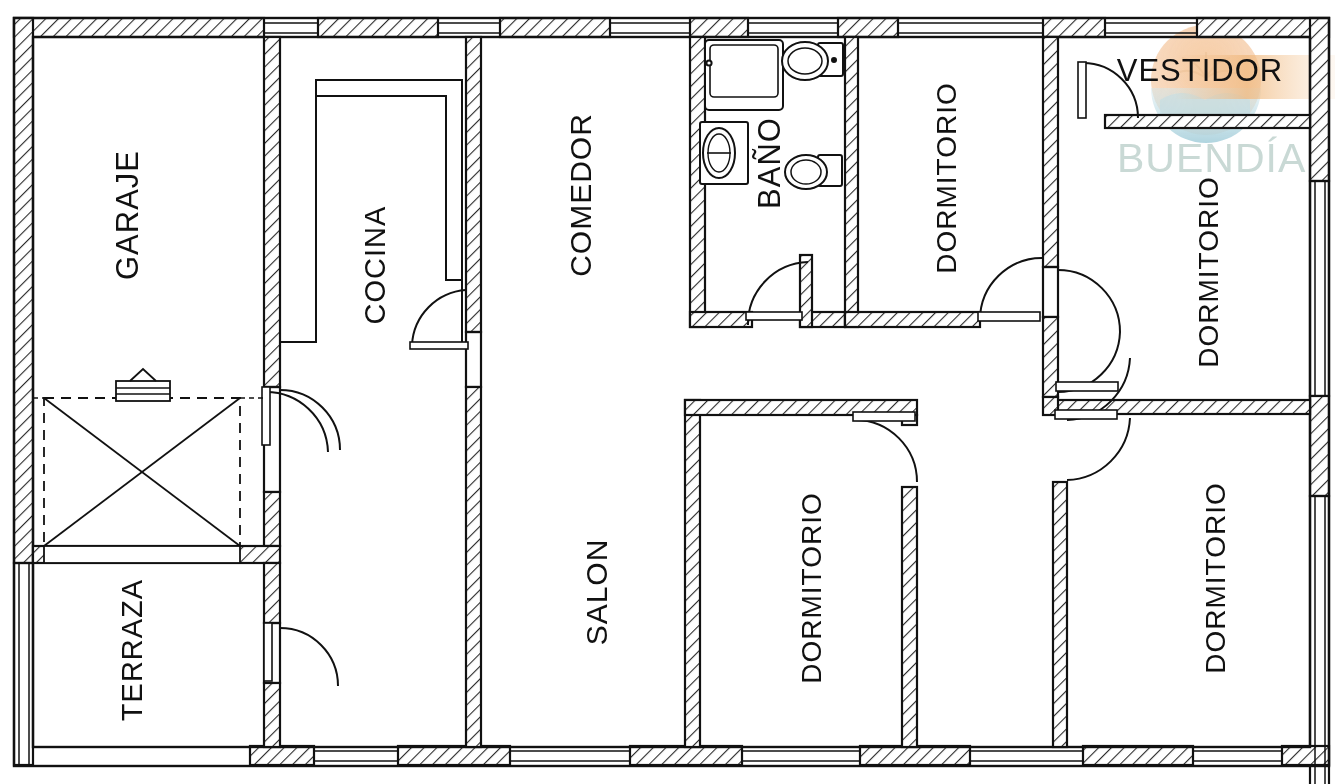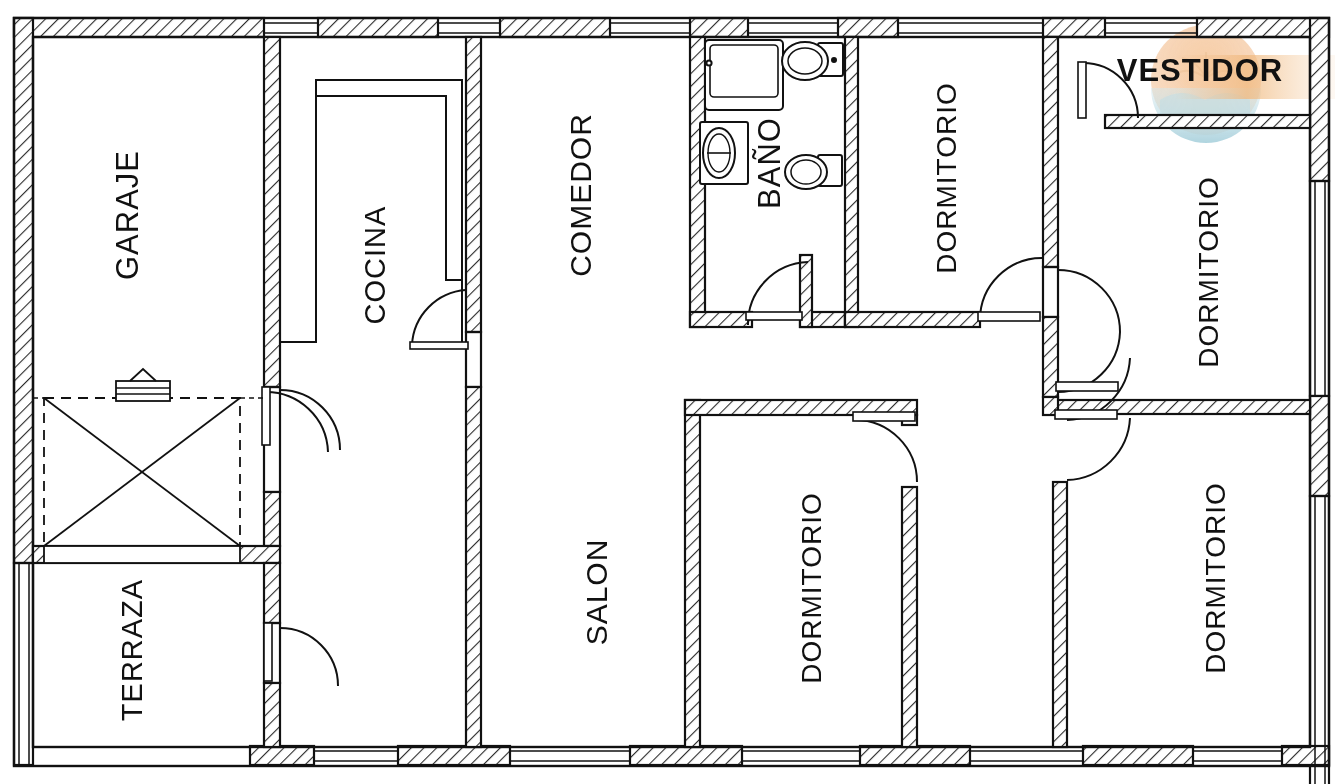--- a/index.html
+++ b/index.html
@@ -255,26 +255,27 @@
   <div class="roomlabel rot" style="left: 128px; top: 215px; font-size: 31px; transform: translate(-50%, -50%) rotate(-90deg);">GARAJE</div>
 
   <div class="roomlabel rot" style="left: 375px; top: 265px; font-size: 29px; transform: translate(-50%, -50%) rotate(-90deg);">COCINA</div>
 
   <div class="roomlabel rot" style="left: 581px; top: 195px; font-size: 30px; transform: translate(-50%, -50%) rotate(-90deg);">COMEDOR</div>
 
   <div class="roomlabel rot" style="left: 770px; top: 163px; font-size: 31px; transform: translate(-50%, -50%) rotate(-90deg);">BAÑO</div>
 
   <div class="roomlabel rot" style="left: 947px; top: 178px; font-size: 28px; transform: translate(-50%, -50%) rotate(-90deg);">DORMITORIO</div>
 
-  <div class="roomlabel" style="left:1200px;top:71px;font-size:31px;transform:translate(-50%,-50%);font-weight:bold;">VESTIDOR</div>
+  <div class="roomlabel" style="left:1200px;top:71px;font-size:31px;transform:translate(-50%,-50%);">VESTIDOR</div>
 
   <div class="roomlabel rot" style="left: 1209px; top: 272px; font-size: 28px; transform: translate(-50%, -50%) rotate(-90deg);">DORMITORIO</div>
 
   <div class="roomlabel rot" style="left: 597px; top: 592px; font-size: 30px; transform: translate(-50%, -50%) rotate(-90deg);">SALON</div>
 
   <div class="roomlabel rot" style="left: 812px; top: 588px; font-size: 28px; transform: translate(-50%, -50%) rotate(-90deg);">DORMITORIO</div>
 
   <div class="roomlabel rot" style="left: 1216px; top: 578px; font-size: 28px; transform: translate(-50%, -50%) rotate(-90deg);">DORMITORIO</div>
 
   <div class="roomlabel rot" style="left: 132px; top: 650px; font-size: 29px; transform: translate(-50%, -50%) rotate(-90deg);">TERRAZA</div>
 
+  <div class="wm-text" style="left:1117px;top:135px;font-size:41px;letter-spacing:1px;color:#c9d9d5;">BUENDÍA</div>
 
 </div>
 
 </body></html>

